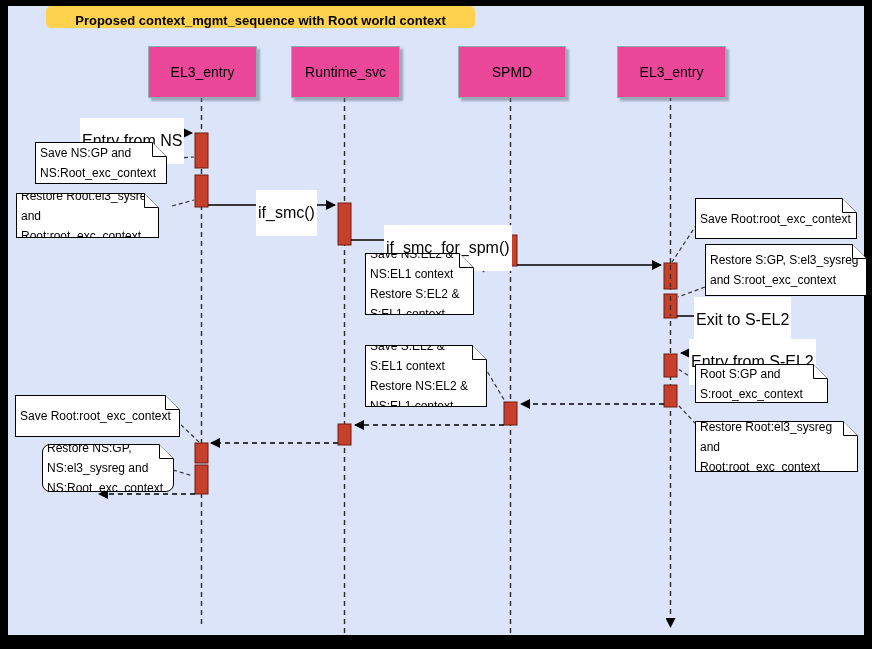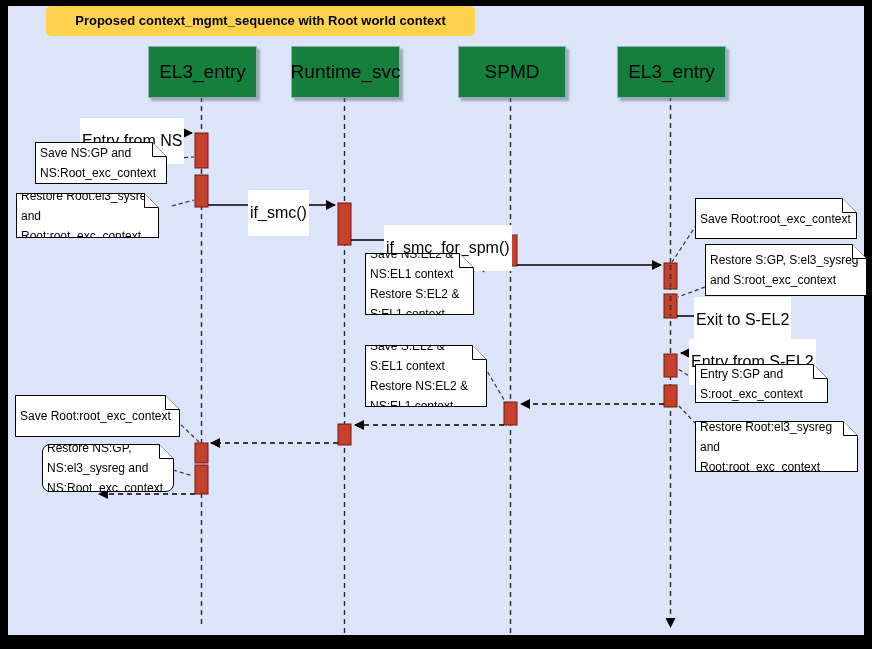--- a/index.html
+++ b/index.html
@@ -3,30 +3,30 @@
 <meta charset="utf-8">
 <style>
   html,body{margin:0;padding:0;background:#222;}
   #frame{
     position:relative;width:872px;height:649px;background:#000;overflow:hidden;
     font-family:"Liberation Sans",sans-serif;color:#000;
   }
   #canvas{position:absolute;left:8px;top:6px;width:856px;height:629px;background:#dbe4f8;}
   #lines-svg{position:absolute;left:0;top:0;width:872px;height:649px;}
   .title-banner{
-    position:absolute;left:46px;top:6px;width:429px;height:30px;
+    position:absolute;left:46px;top:6px;width:429px;height:22px;
     background:#ffd24e;border-radius:5px;
     font-size:13px;font-weight:bold;text-align:center;line-height:30px;
   }
   .hdr{
     position:absolute;top:46px;width:107px;height:50px;
-    background:#15803d;border:1px solid #8fb0ac;
+    background:#ec4899;border:1px solid #8fb0ac;
     box-shadow:3px 3px 2px rgba(96,108,130,0.5);
     display:flex;align-items:center;justify-content:center;
-    font-size:19px;
+    font-size:14px;
   }
   .note{
     position:absolute;background:#fff;border:1px solid #000;
     clip-path:polygon(0 0, calc(100% - 15px) 0, 100% 15px, 100% 100%, 0 100%);
     display:flex;align-items:center;
     font-size:12px;line-height:20px;
   }
   .note .note-text{padding:1px 4px;white-space:pre-line;}
   .note .fold{position:absolute;top:-1px;right:-1px;width:15px;height:15px;}
   .lbl{
@@ -106,21 +106,21 @@
   </svg>
 
   <div class="title-banner">Proposed context_mgmt_sequence with Root world context</div>
 
   <div class="hdr" style="left:148px;">EL3_entry</div>
   <div class="hdr" style="left:291px;">Runtime_svc</div>
   <div class="hdr" style="left:458px;width:106px;">SPMD</div>
   <div class="hdr" style="left:617px;">EL3_entry</div>
 
   <div class="lbl" style="left:80px;top:118px;">Entry from NS</div>
-  <div class="lbl" style="left:248px;top:190px;">if_smc()</div>
+  <div class="lbl" style="left:256px;top:190px;">if_smc()</div>
   <div class="lbl" style="left:384px;top:225px;">if_smc_for_spm()</div>
   <div class="lbl" style="left:694px;top:297px;">Exit to S-EL2</div>
   <div class="lbl" style="left:689px;top:339px;">Entry from S-EL2</div>
 
   <div class="note" style="left:35px;top:142px;width:130px;height:40px;">
     <svg class="fold" viewBox="0 0 15 15">
         <path d="M0.5,0 L14.5,14.5 L0.5,14.5 Z" fill="#fff" stroke="#000"></path>
       </svg>
     <div class="note-text">Save NS:GP and
 NS:Root_exc_context</div>
@@ -152,21 +152,21 @@
     <svg class="fold" viewBox="0 0 15 15">
         <path d="M0.5,0 L14.5,14.5 L0.5,14.5 Z" fill="#fff" stroke="#000"></path>
       </svg>
     <div class="note-text">Restore S:GP, S:el3_sysreg
 and S:root_exc_context</div>
   </div>
   <div class="note" style="left:695px;top:364px;width:131px;height:37px;">
     <svg class="fold" viewBox="0 0 15 15">
         <path d="M0.5,0 L14.5,14.5 L0.5,14.5 Z" fill="#fff" stroke="#000"></path>
       </svg>
-    <div class="note-text">Entry S:GP and
+    <div class="note-text">Root S:GP and
 S:root_exc_context</div>
   </div>
   <div class="note" style="left:695px;top:421px;width:161px;height:49px;">
     <svg class="fold" viewBox="0 0 15 15">
         <path d="M0.5,0 L14.5,14.5 L0.5,14.5 Z" fill="#fff" stroke="#000"></path>
       </svg>
     <div class="note-text">Restore Root:el3_sysreg
 and
 Root:root_exc_context</div>
   </div>

